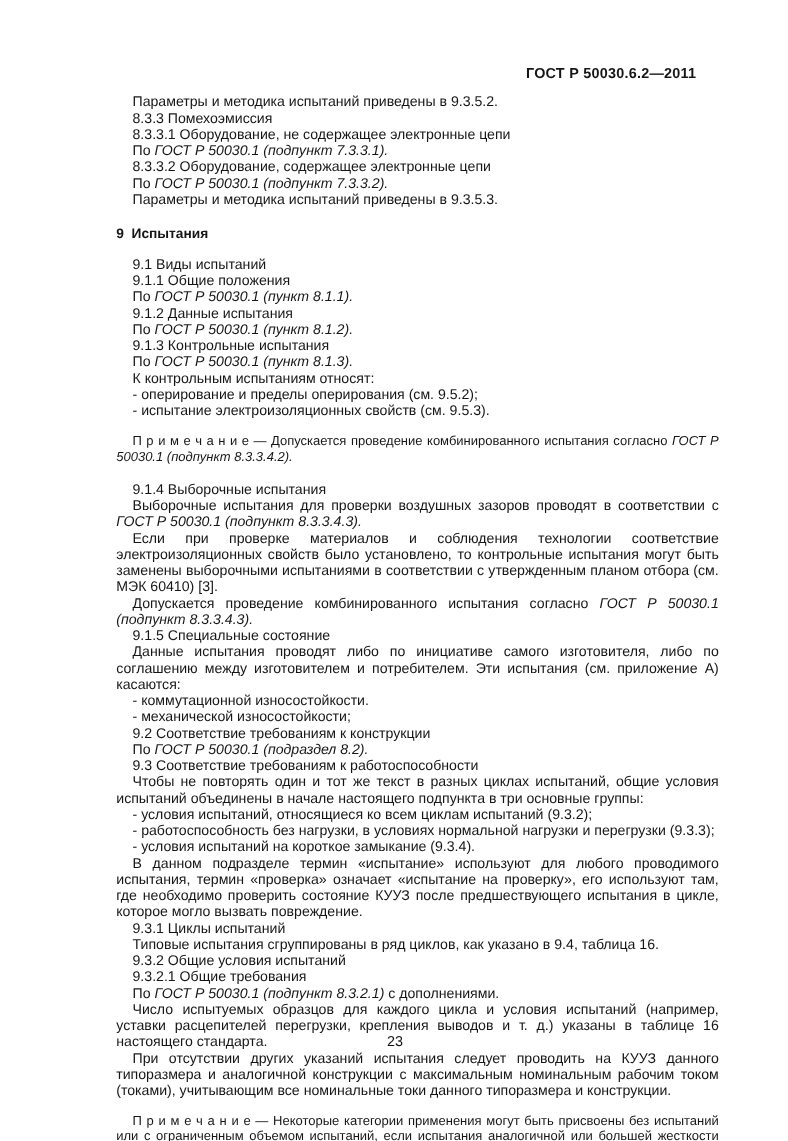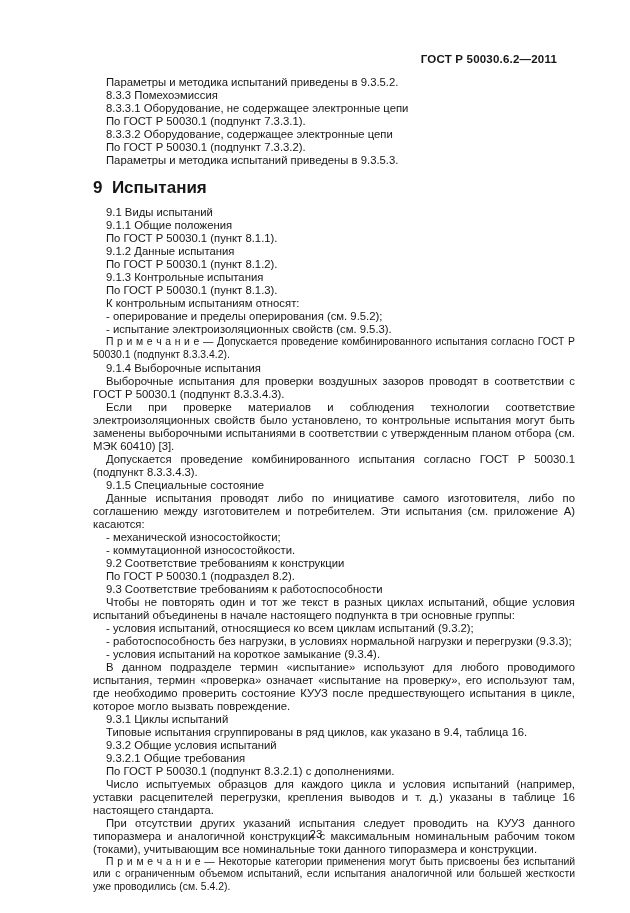--- a/index.html
+++ b/index.html
@@ -33,31 +33,31 @@
     font-size: 11.3px;
     line-height: 13px;
     text-indent: 13px;
   }
   .content p.bold { font-weight: 400; }
   .content p.para { text-align: justify; }
   .content p.note {
     font-size: 10.4px;
     line-height: 12.8px;
     text-align: justify;
-    margin: 0 0;
+    margin: 12px 0;
   }
   .content p.h1 {
-    font-size: 17px;
+    font-size: 11px;
     line-height: 17px;
     font-weight: 700;
     margin: 12px 0 10px 0;
     text-indent: 0;
     white-space: pre-wrap;
   }
-  .it { }
+  .it { font-style: italic; }
   .page-number {
     position: absolute;
     top: 828px; left: 75px; width: 482px;
     text-align: center;
     font-size: 11.5px;
   }
 </style>
 </head>
 <body>
 
@@ -83,22 +83,22 @@
       <p class="plain"><span>К контрольным испытаниям относят:</span></p>
       <p class="plain"><span>- оперирование и пределы оперирования (см. 9.5.2);</span></p>
       <p class="plain"><span>- испытание электроизоляционных свойств (см. 9.5.3).</span></p>
       <p class="note"><span>П р и м е ч а н и е — Допускается проведение комбинированного испытания согласно </span><span class="it">ГОСТ Р 50030.1 (подпункт 8.3.3.4.2).</span></p>
       <p class="bold"><span>9.1.4 Выборочные испытания</span></p>
       <p class="para"><span>Выборочные испытания для проверки воздушных зазоров проводят в соответствии с </span><span class="it">ГОСТ Р 50030.1 (подпункт 8.3.3.4.3).</span></p>
       <p class="para"><span>Если при проверке материалов и соблюдения технологии соответствие электроизоляционных свойств было установлено, то контрольные испытания могут быть заменены выборочными испытаниями в соответствии с утвержденным планом отбора (см. МЭК 60410) [3].</span></p>
       <p class="para"><span>Допускается проведение комбинированного испытания согласно </span><span class="it">ГОСТ Р 50030.1 (подпункт 8.3.3.4.3).</span></p>
       <p class="bold"><span>9.1.5 Специальные состояние</span></p>
       <p class="para"><span>Данные испытания проводят либо по инициативе самого изготовителя, либо по соглашению между изготовителем и потребителем. Эти испытания (см. приложение А) касаются:</span></p>
+      <p class="plain"><span>- коммутационной износостойкости.</span></p>
       <p class="plain"><span>- механической износостойкости;</span></p>
-      <p class="plain"><span>- коммутационной износостойкости.</span></p>
       <p class="bold"><span>9.2 Соответствие требованиям к конструкции</span></p>
       <p class="plain"><span>По </span><span class="it">ГОСТ Р 50030.1 (подраздел 8.2).</span></p>
       <p class="bold"><span>9.3 Соответствие требованиям к работоспособности</span></p>
       <p class="para"><span>Чтобы не повторять один и тот же текст в разных циклах испытаний, общие условия испытаний объединены в начале настоящего подпункта в три основные группы:</span></p>
       <p class="plain"><span>- условия испытаний, относящиеся ко всем циклам испытаний (9.3.2);</span></p>
       <p class="plain"><span>- работоспособность без нагрузки, в условиях нормальной нагрузки и перегрузки (9.3.3);</span></p>
       <p class="plain"><span>- условия испытаний на короткое замыкание (9.3.4).</span></p>
       <p class="para"><span>В данном подразделе термин «испытание» используют для любого проводимого испытания, термин «проверка» означает «испытание на проверку», его используют там, где необходимо проверить состояние КУУЗ после предшествующего испытания в цикле, которое могло вызвать повреждение.</span></p>
       <p class="bold"><span>9.3.1 Циклы испытаний</span></p>
       <p class="plain"><span>Типовые испытания сгруппированы в ряд циклов, как указано в 9.4, таблица 16.</span></p>

